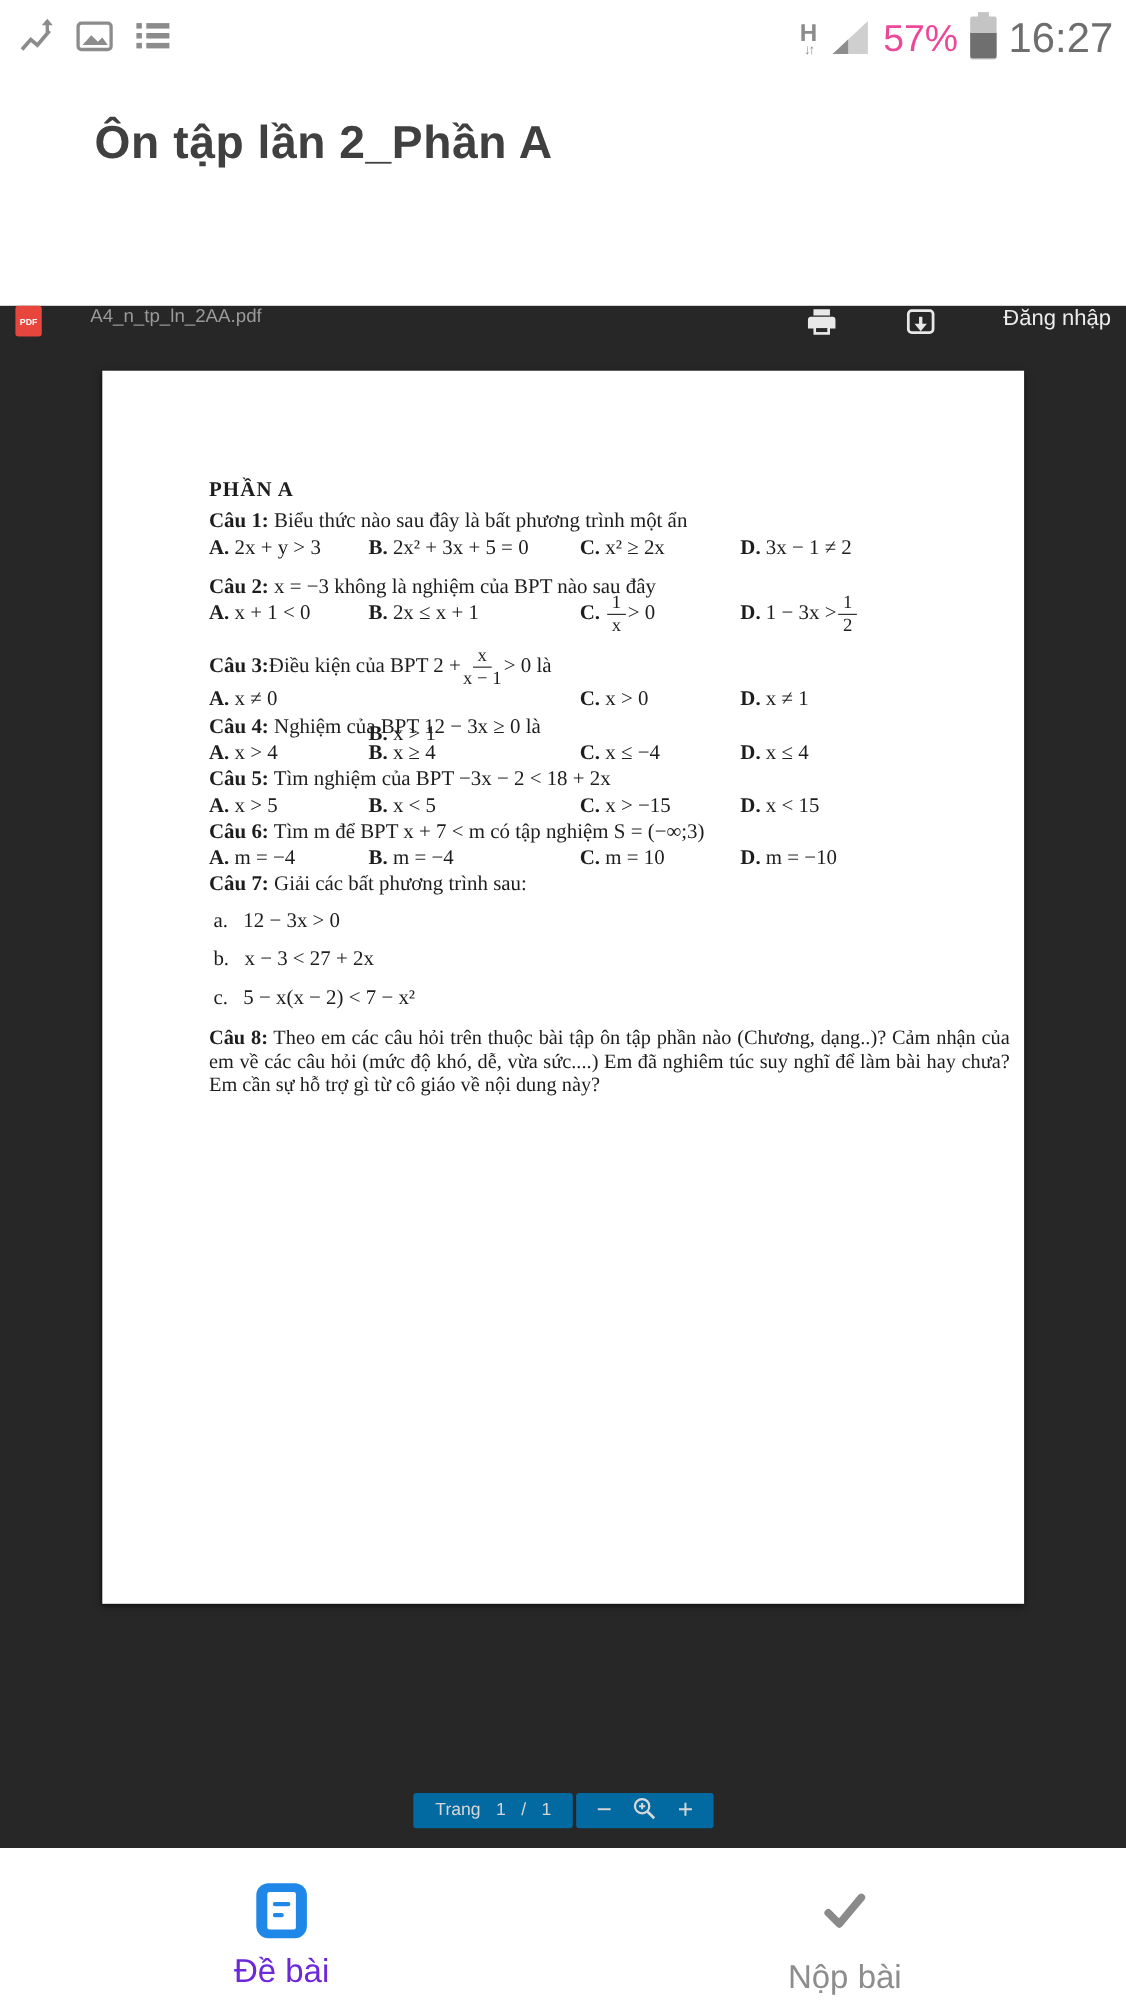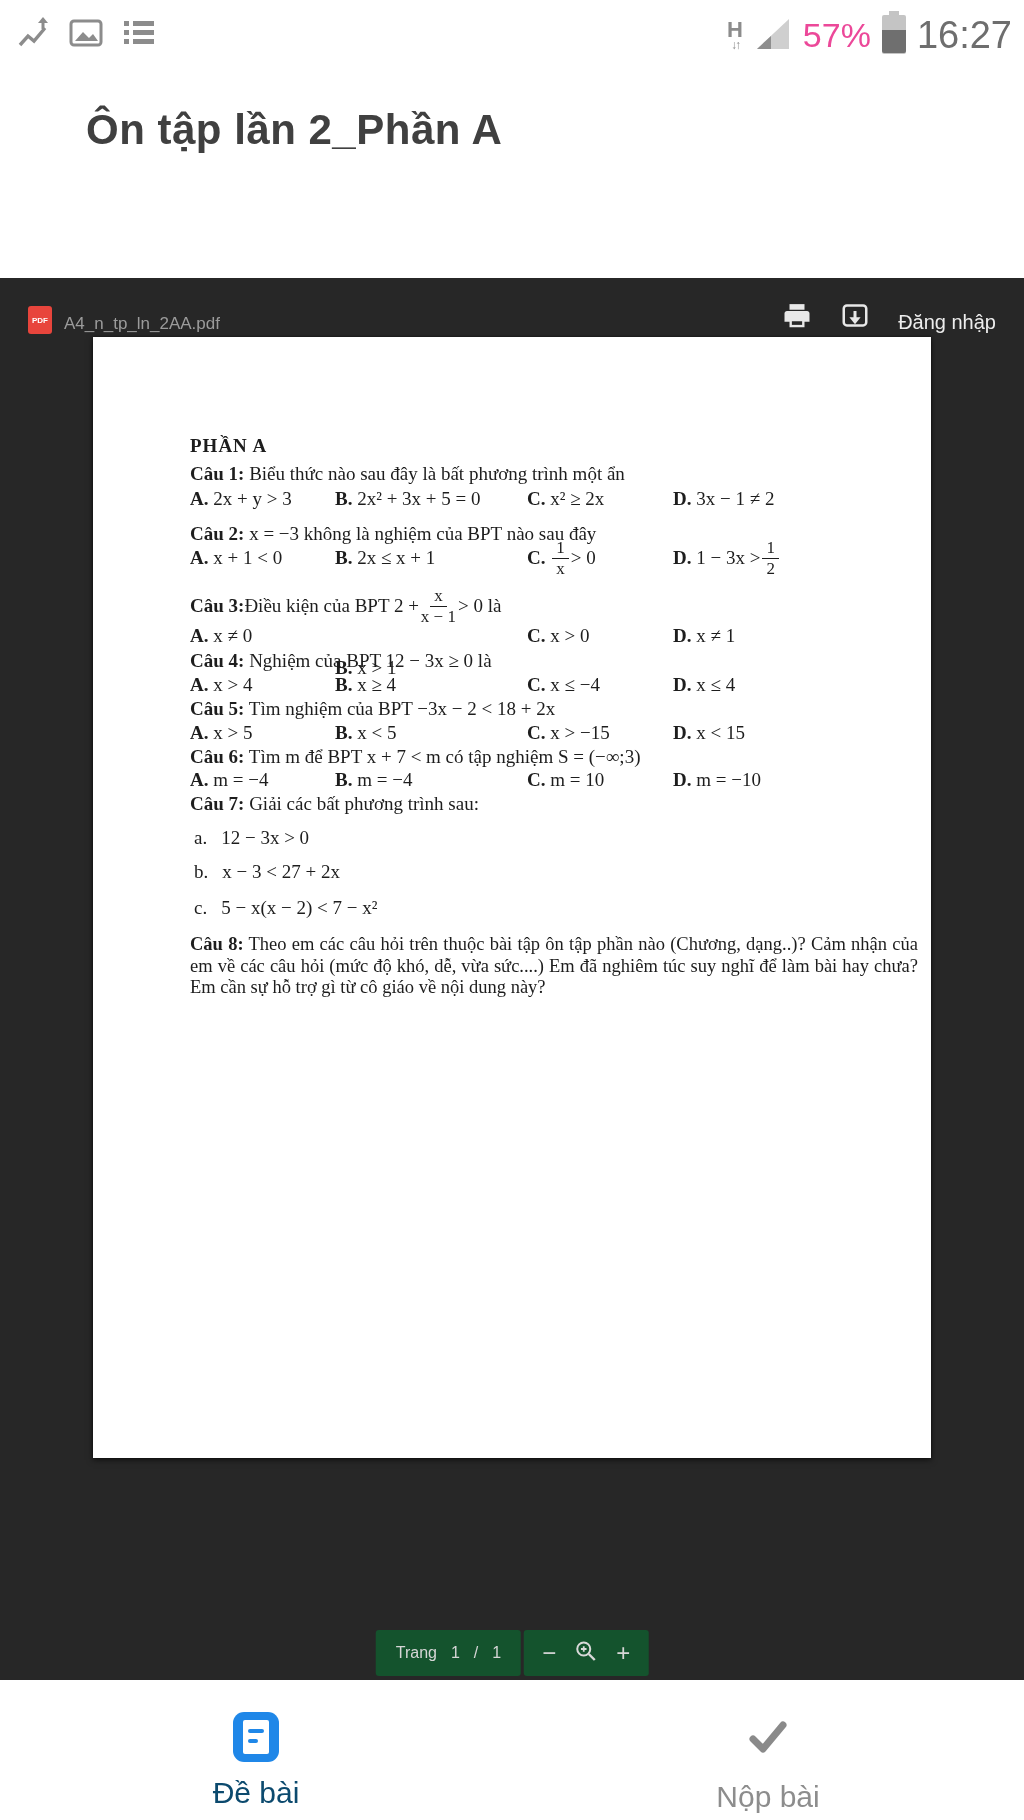--- a/index.html
+++ b/index.html
@@ -13,21 +13,21 @@
   .hspa .h{font-size:22px;font-weight:bold;}
   .hspa .arr{font-size:12px;letter-spacing:-2px;margin-top:-2px;}
   .sb-pct{font-size:34px;color:#ec4899;}
   .sb-time{font-size:38px;color:#6e6e6e;}
 
   
   .page-title{position:absolute;left:86px;top:106px;margin:0;font-size:42px;font-weight:bold;color:#404040;letter-spacing:0.5px;}
 
   
   .pdf-viewer{position:absolute;left:0;top:278px;width:1024px;height:1402px;background:#272727;}
-  .viewer-header{position:absolute;left:0;top:0;width:1024px;height:56px;display:flex;align-items:flex-end;padding:0 28px;box-sizing:border-box;}
+  .viewer-header{position:absolute;left:0;top:0;width:1024px;height:56px;display:flex;align-items:flex-start;padding:0 14px;box-sizing:border-box;gap:32px;}
   .pdf-badge{width:24px;height:28px;background:#e8453c;border-radius:3px;color:#fff;font-size:8px;font-weight:bold;display:flex;align-items:center;justify-content:center;flex:0 0 auto;}
   .pdf-filename{color:#9b9b9b;font-size:17px;margin-left:12px;white-space:nowrap;overflow:hidden;}
   .vh-spacer{flex:1;}
   .vh-btn{background:none;border:none;padding:0;margin-left:28px;cursor:pointer;display:flex;align-items:center;}
   .signin{color:#ededed;font-size:20px;}
 
   .reload-pill{position:absolute;left:20px;top:28px;width:250px;height:66px;border:none;border-radius:34px;background:rgba(52,52,52,0.85);color:#f5f5f5;font-size:37px;font-family:"Liberation Sans",sans-serif;z-index:5;display:flex;align-items:center;justify-content:center;cursor:pointer;}
 
   .pdf-page{position:absolute;left:93px;top:59px;width:838px;height:1121px;background:#ffffff;box-shadow:0 2px 6px rgba(0,0,0,0.6),0 0 2px rgba(0,0,0,0.4);}
   .doc{position:absolute;left:97px;top:0;width:728px;font-family:"Liberation Serif",serif;color:#1d1d1d;font-size:19px;filter:blur(0.3px);}
@@ -37,31 +37,31 @@
   .cell.vc{display:flex;align-items:center;height:100%;}
   .para{white-space:normal;text-align:justify;line-height:21.5px;font-size:18.5px;}
   .frac{display:inline-flex;flex-direction:column;align-items:center;vertical-align:middle;line-height:1.05;font-size:17px;margin:0 2px;}
   .frac .num{border-bottom:1.3px solid #1d1d1d;padding:0 4px 1px;}
   .frac .den{padding-top:1px;}
   .sec{font-weight:bold;letter-spacing:1px;}
   .subkey{margin-right:14px;}
 
   
   .pdf-toolbar{position:absolute;left:50%;transform:translateX(-50%);top:1352px;display:flex;gap:3px;z-index:6;}
-  .pill{background:#14532d;border-radius:3px;height:46px;display:flex;align-items:center;color:#d6d6d6;}
+  .pill{background:#0369a1;border-radius:3px;height:32px;display:flex;align-items:center;color:#d6d6d6;}
   .page-pill{padding:0 20px;gap:14px;font-size:16px;}
   .page-num{font-size:16px;}
   .zoom-pill{padding:0 18px;gap:18px;}
   .tool-btn{background:none;border:none;color:#d6d6d6;font-size:24px;padding:0;line-height:1;cursor:pointer;display:flex;align-items:center;}
 
   
   .bottom-nav{position:absolute;left:0;top:1680px;width:1024px;height:140px;background:#ffffff;display:flex;}
   .nav-item{flex:1;display:flex;flex-direction:column;align-items:center;justify-content:flex-start;padding-top:32px;cursor:pointer;}
   .nav-label{font-size:30px;margin-top:14px;}
-  .nav-item.active .nav-label{color:#0c4a6e;}
+  .nav-item.active .nav-label{color:#6d28d9;}
   .nav-item.inactive .nav-label{color:#8d8d8d;}
   .exam-icon{width:46px;height:50px;background:#1f87e8;border-radius:11px;position:relative;}
   .exam-icon .paper{position:absolute;left:10px;top:8px;width:26px;height:34px;background:#ffffff;border-radius:2px;}
   .exam-icon .l1{position:absolute;left:5px;top:9px;width:16px;height:4px;background:#1f87e8;border-radius:2px;}
   .exam-icon .l2{position:absolute;left:5px;top:19px;width:10px;height:4px;background:#1f87e8;border-radius:2px;}
 </style>
 </head>
 <body>
 
 <div class="status-bar">

